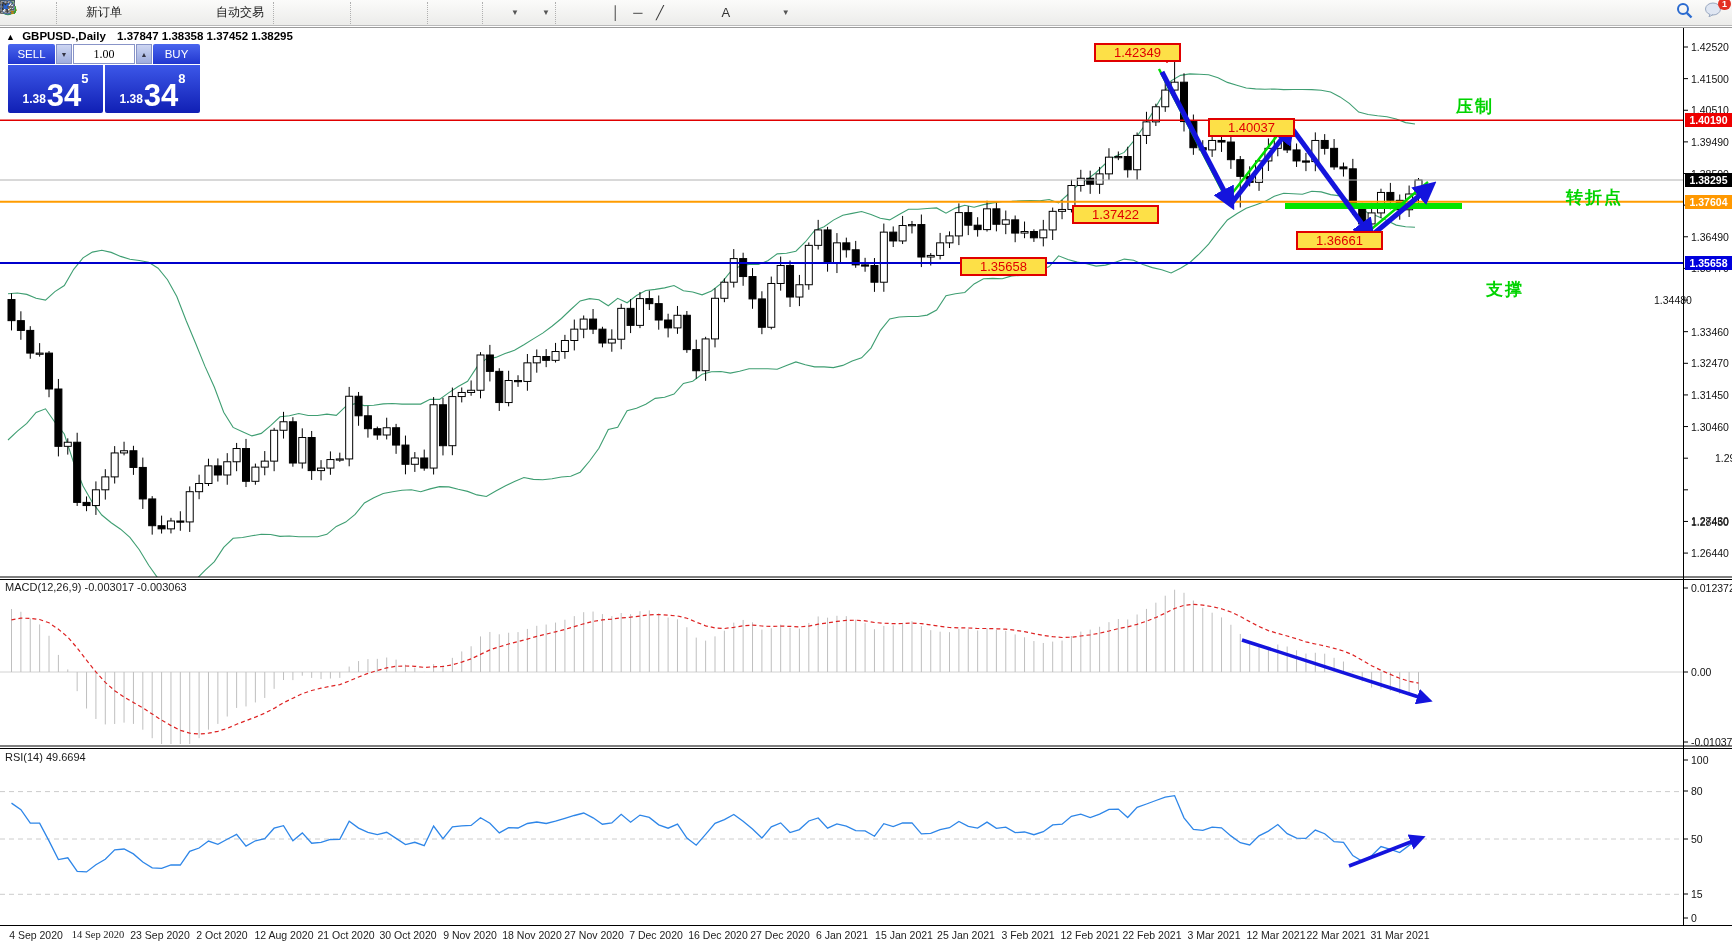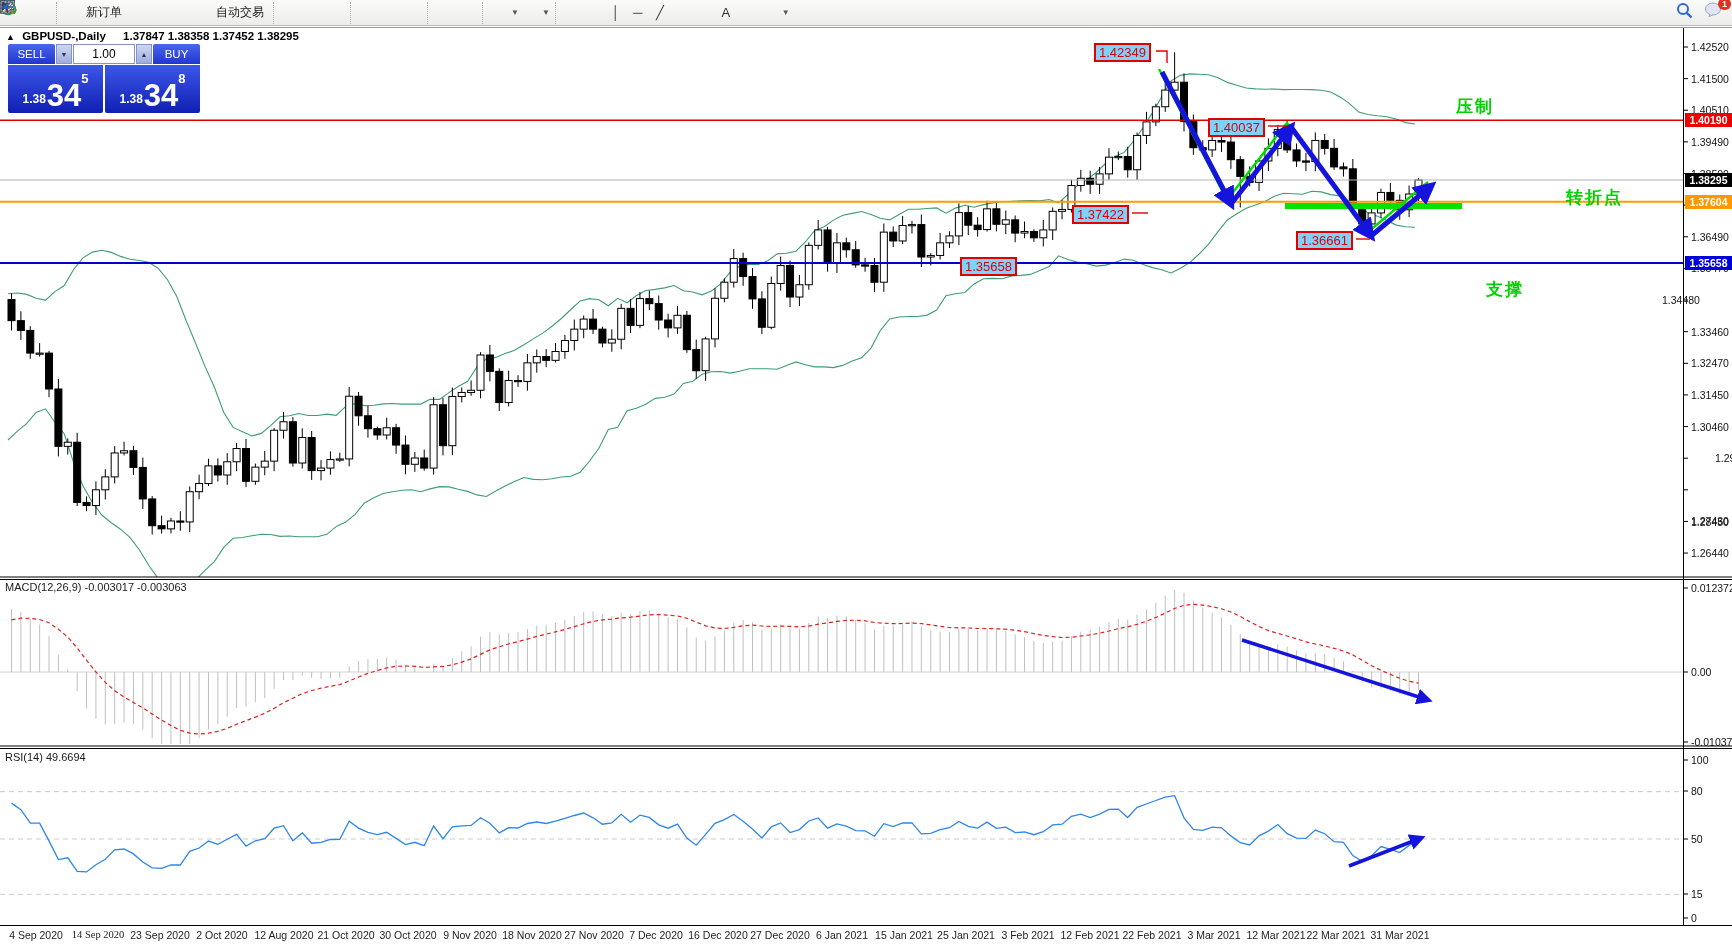--- a/index.html
+++ b/index.html
@@ -23,35 +23,35 @@
   
   .chart-header{position:absolute;left:6px;top:30px;font-size:11.5px;font-weight:bold;color:#000;z-index:30}
   .chart-header .tri{font-size:9px;margin-right:4px}
   .trade-panel{position:absolute;left:8px;top:44px;width:192px;z-index:30}
   .tp-row1{display:flex;height:20px;gap:1px}
   .tp-btn{flex:0 0 47px;background:linear-gradient(#4a66ee,#2136cf);color:#fff;font-size:11.5px;
           display:flex;align-items:center;justify-content:center;border-radius:2px 2px 0 0}
   .tp-spin{flex:0 0 16px;background:linear-gradient(#cdd6f2,#9fadde);color:#334;font-size:7px;
            display:flex;align-items:center;justify-content:center;border:1px solid #8894c8;box-sizing:border-box}
   .tp-vol{flex:1;border:1px solid #8894c8;font-size:12px;text-align:center;padding:0;min-width:0;
-          font-family:Liberation Sans, sans-serif}
+          font-family:Liberation Serif, serif}
   .tp-row2{display:flex;gap:2px;margin-top:1px}
   .tp-price{flex:1;height:44px;background:linear-gradient(#3c57e8,#101fb4);color:#fff;border-radius:0 0 2px 2px;
             display:flex;align-items:flex-end;justify-content:center;padding-bottom:4px}
   .tp-small{font-size:12px;font-weight:bold;margin:0 1px 3px 0}
   .tp-big{font-size:31px;font-weight:bold;line-height:.85}
   .tp-sup{font-size:13px;font-weight:bold;align-self:flex-start;margin-top:6px}
   
   .tick{position:absolute;font-size:10.5px;color:#111;white-space:nowrap}
   .axis-badge{position:absolute;left:1685px;width:47px;height:14px;color:#fff;font-size:10.5px;
               font-weight:bold;text-align:center;line-height:14px;z-index:12}
   .ind-label{position:absolute;left:5px;font-size:11px;color:#1a1a1a;z-index:20}
   .date-label{position:absolute;top:929px;font-size:10.5px;color:#222;transform:translateX(-50%);white-space:nowrap}
-  .px-label{position:absolute;border:2px solid #e00000;color:#e00000;background:#7dd3fc;font-size:13px;
-            height:15px;line-height:15px;padding:0 3px;z-index:15;font-weight:normal}
+  .px-label{position:absolute;border:2px solid #e00000;color:#e00000;background:#fde047;font-size:13px;
+            height:15px;line-height:15px;padding:0 18px;z-index:15;font-weight:normal}
   .cn-label{position:absolute;color:#00d300;font-size:17px;font-weight:bold;z-index:15;letter-spacing:2px}
   svg{position:absolute;left:0;top:0}
 </style>
 </head>
 <body>
 
 <div class="toolbar">
   <div class="tgroup">
     <div class="ticon">
       <svg width="15" height="14">
@@ -243,21 +243,21 @@
           <path d="M5 12 l-1 3 l4 -2.5" fill="#dfe6f2" stroke="#9aa8c0"></path>
         </svg>
       <span class="badge">1</span>
     </div>
   </div>
 </div>
 
 <div class="chart-header">
   <span class="tri">▲</span>
   <span>GBPUSD-,Daily</span>
-  <span style="margin-left:14px">1.37847 1.38358 1.37452 1.38295</span>
+  <span style="margin-left:8px">1.37847 1.38358 1.37452 1.38295</span>
 </div>
 
 <div class="trade-panel">
   <div class="tp-row1">
     <div class="tp-btn">SELL</div>
     <div class="tp-spin">▼</div>
     <input class="tp-vol" value="1.00" style="">
     <div class="tp-spin">▲</div>
     <div class="tp-btn">BUY</div>
   </div>
@@ -798,21 +798,21 @@
   </svg>
 <div id="text-layer">
     <div class="tick" style="left: 1691px; top: 41px;">1.42520</div>
     <div class="tick" style="left: 1691px; top: 72.63px; text-align: center;">1.41500</div>
     <div class="tick" style="left: 1691px; top: 104.26px;">1.40510</div>
     <div class="tick" style="left: 1691px; top: 135.89px;">1.39490</div>
     <div class="tick" style="left: 1691px; top: 167.52px;">1.38500</div>
     <div class="tick" style="left: 1691px; top: 199.15px;">1.37480</div>
     <div class="tick" style="left: 1691px; top: 230.78px;">1.36490</div>
     <div class="tick" style="left: 1691px; top: 262.41px;">1.35470</div>
-    <div class="tick" style="left: 1654px; top: 294.04px; margin-left: 8px;">1.34480</div>
+    <div class="tick" style="left: 1654px; top: 294.04px;">1.34480</div>
     <div class="tick" style="left: 1691px; top: 325.67px;">1.33460</div>
     <div class="tick" style="left: 1691px; top: 357.3px;">1.32470</div>
     <div class="tick" style="left: 1691px; top: 388.93px;">1.31450</div>
     <div class="tick" style="left: 1691px; top: 420.56px;">1.30460</div>
     <div class="tick" style="left: 1691px; top: 452.19px; margin-left: 24px;">1.29440</div>
     <div class="tick" style="left: 1691px; top: 483.82px; margin-top: 32px;">1.28450</div>
     <div class="tick" style="left: 1691px; top: 515.45px;">1.27430</div>
     <div class="tick" style="left: 1691px; top: 547.08px;">1.26440</div>
     <div class="tick" style="left: 1691px; top: 582px;">0.012372</div>
     <div class="tick" style="left: 1691px; top: 666px;">0.00</div>

